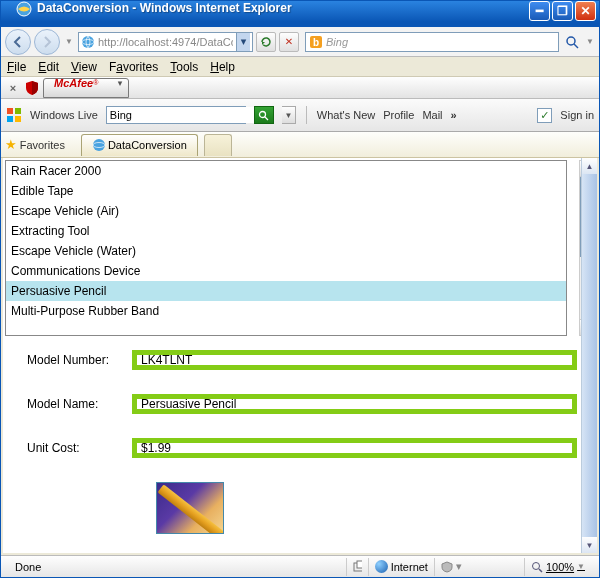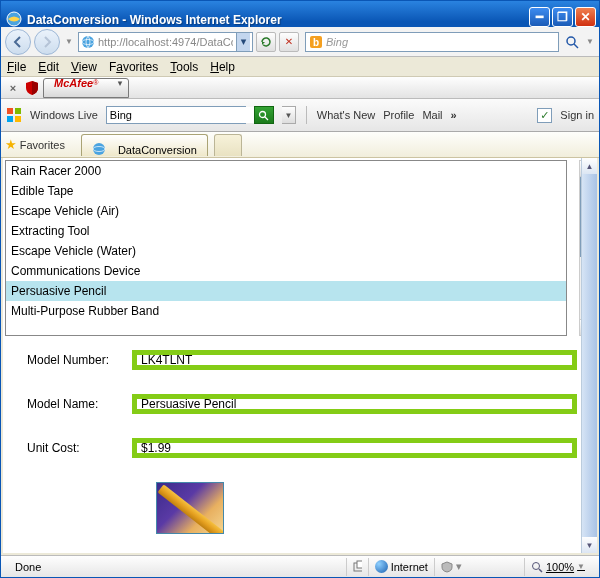--- a/index.html
+++ b/index.html
@@ -1,19 +1,19 @@
 <!DOCTYPE html>
 <html><head>
 <meta charset="utf-8">
 <style>
   * { box-sizing: border-box; }
   body { margin:0; font-family: Tahoma, Arial, sans-serif; font-size:11px; background:#fff; color:#000; }
   .window { width:600px; height:578px; border:1px solid #0a56b5; background:#ece9d8; display:flex; flex-direction:column; position:relative; }
   
-  .titlebar { height:26px; background:linear-gradient(to bottom,#2a83e0 0%,#0a56b5 80%,#0a56b5 100%); display:flex; align-items:flex-end; padding:0 3px 0 5px; color:#fff; font-weight:bold; font-size:12px; }
+  .titlebar { height:26px; background:linear-gradient(to bottom,#2a83e0 0%,#0a56b5 80%,#0a56b5 100%); display:flex; align-items:flex-start; padding:0 3px 0 15px; color:#fff; font-weight:bold; font-size:12px; }
   .titlebar .ico { width:16px; height:16px; margin-right:5px; display:inline-flex; align-items:center; justify-content:center; }
   .title-text { flex:1; text-shadow:1px 1px 1px rgba(0,0,0,.3); white-space:nowrap; overflow:hidden; text-overflow:ellipsis;}
   .winbtns { display:flex; gap:2px; }
   .winbtn { width:21px; height:20px; border:1px solid #fff; border-radius:3px; display:flex; align-items:center; justify-content:center; font-weight:bold; font-family:Arial; font-size:12px; color:#fff; }
   .winbtn.min { background:linear-gradient(#3e8cf0,#1a5bb7);}
   .winbtn.max { background:linear-gradient(#3e8cf0,#1a5bb7);}
   .winbtn.close { background:linear-gradient(#f08050,#d03010);}
   
   .navrow { height:30px; background:#f3f3f3; border-bottom:1px solid #bbb; display:flex; align-items:center; padding:0 4px; gap:3px;}
   .navbtn { width:26px; height:26px; border-radius:50%; border:1px solid #9db7d6; background:linear-gradient(#eaf2fb,#cdddee); display:flex; align-items:center; justify-content:center; color:#4a6a95;}
@@ -42,21 +42,21 @@
   .wlgo{width:20px;height:18px;background:linear-gradient(#34a334,#1a7a1a);border:1px solid #116611;color:#fff;display:flex;align-items:center;justify-content:center;font-size:10px;}
   .wldd{width:14px;height:18px;border:1px solid #aaa;border-left:none;background:linear-gradient(#fefefe,#ddd);display:flex;align-items:center;justify-content:center;font-size:8px;color:#555;}
   .vbar{width:1px;height:18px;background:#bbb;margin:0 2px;}
   .wllink{color:#333;cursor:default;white-space:nowrap;}
   .wlrow .spacer{flex:1;}
   .chk{width:15px;height:15px;border:1px solid #7f9db9;background:#fff;display:flex;align-items:center;justify-content:center;color:#2a7a2a;font-size:11px;}
   
   .favrow{height:26px;background:linear-gradient(#fefefb,#f1eedc);border-bottom:1px solid #ccc3a2;display:flex;align-items:center;padding:0 4px;gap:6px;}
   .fav{display:flex;align-items:center;gap:3px;color:#333;}
   .star{color:#f5b301;font-size:13px;}
-  .pagetab{height:22px;border:1px solid #aaa375;border-bottom:none;background:linear-gradient(#fff,#efe8ca);padding:0 10px;display:flex;align-items:flex-end;gap:12px;border-radius:3px 3px 0 0;margin-left:10px;}
+  .pagetab{height:22px;border:1px solid #aaa375;border-bottom:none;background:linear-gradient(#fff,#efe8ca);padding:0 10px;display:flex;align-items:center;gap:2px;border-radius:3px 3px 0 0;margin-left:10px;}
   .newtab{width:28px;height:22px;border:1px solid #bbb596;border-bottom:none;background:linear-gradient(#f7f2da,#e9e2c2);border-radius:3px 3px 0 0;}
   
   .content{flex:1;background:#fff;border:2px solid #ece9d8;border-top:none;display:flex;flex-direction:column;overflow:hidden;position:relative;}
   .listwrap{border:1px solid #888;margin:2px 30px 2px 2px;height:176px;overflow:hidden;position:relative;}
   .listbox{overflow:auto;height:100%;}
   .litem{padding:3px 5px;font-size:12px;cursor:default;border-bottom:0;}
   .litem.selected{background:#b7e4ee;}
   .vscroll{position:absolute;right:2px;top:2px;width:16px;height:176px;background:#efefef;border:1px solid #ccc;display:flex;flex-direction:column;}
   .vscroll .arrow{height:16px;background:linear-gradient(#fefefe,#ddd);border-bottom:1px solid #ccc;display:flex;align-items:center;justify-content:center;font-size:8px;color:#555;}
   .vscroll .arrow.bot{border-top:1px solid #ccc;border-bottom:none;}

